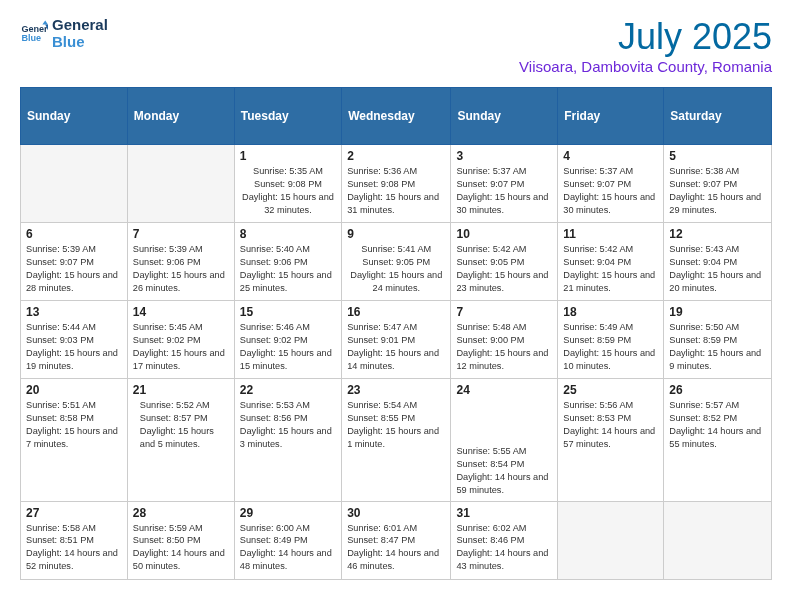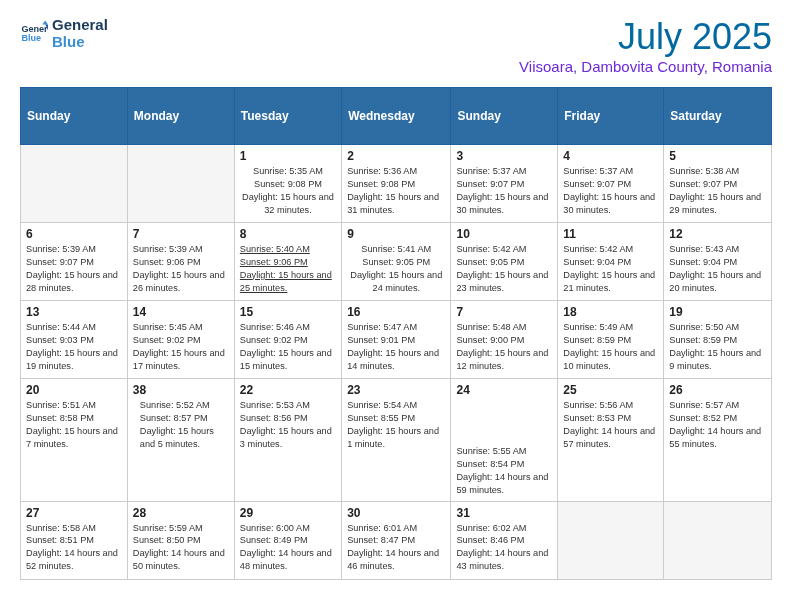--- a/index.html
+++ b/index.html
@@ -164,21 +164,21 @@
 Daylight: 15 hours and 28 minutes.</div>
           </td>
           <td>
             <span class="day-number">7</span>
             <div class="cell-info" style="white-space: pre-line;">Sunrise: 5:39 AM
 Sunset: 9:06 PM
 Daylight: 15 hours and 26 minutes.</div>
           </td>
           <td>
             <span class="day-number">8</span>
-            <div class="cell-info" style="white-space: pre-line; text-decoration: underline;">Sunrise: 5:40 AM
+            <div class="cell-info" style="white-space: pre-line;">Sunrise: 5:40 AM
 Sunset: 9:06 PM
 Daylight: 15 hours and 25 minutes.</div>
           </td>
           <td>
             <span class="day-number">9</span>
             <div class="cell-info" style="white-space: pre-line; text-align: center;">Sunrise: 5:41 AM
 Sunset: 9:05 PM
 Daylight: 15 hours and 24 minutes.</div>
           </td>
           <td>
@@ -245,21 +245,21 @@
           </td>
         </tr>
         <tr class="week-row">
           <td>
             <span class="day-number">20</span>
             <div class="cell-info" style="white-space: pre-line;">Sunrise: 5:51 AM
 Sunset: 8:58 PM
 Daylight: 15 hours and 7 minutes.</div>
           </td>
           <td>
-            <span class="day-number">38</span>
+            <span class="day-number">21</span>
             <div class="cell-info" style="white-space: pre-line; margin-left: 7px;">Sunrise: 5:52 AM
 Sunset: 8:57 PM
 Daylight: 15 hours and 5 minutes.</div>
           </td>
           <td>
             <span class="day-number">22</span>
             <div class="cell-info" style="white-space: pre-line;">Sunrise: 5:53 AM
 Sunset: 8:56 PM
 Daylight: 15 hours and 3 minutes.</div>
           </td>

